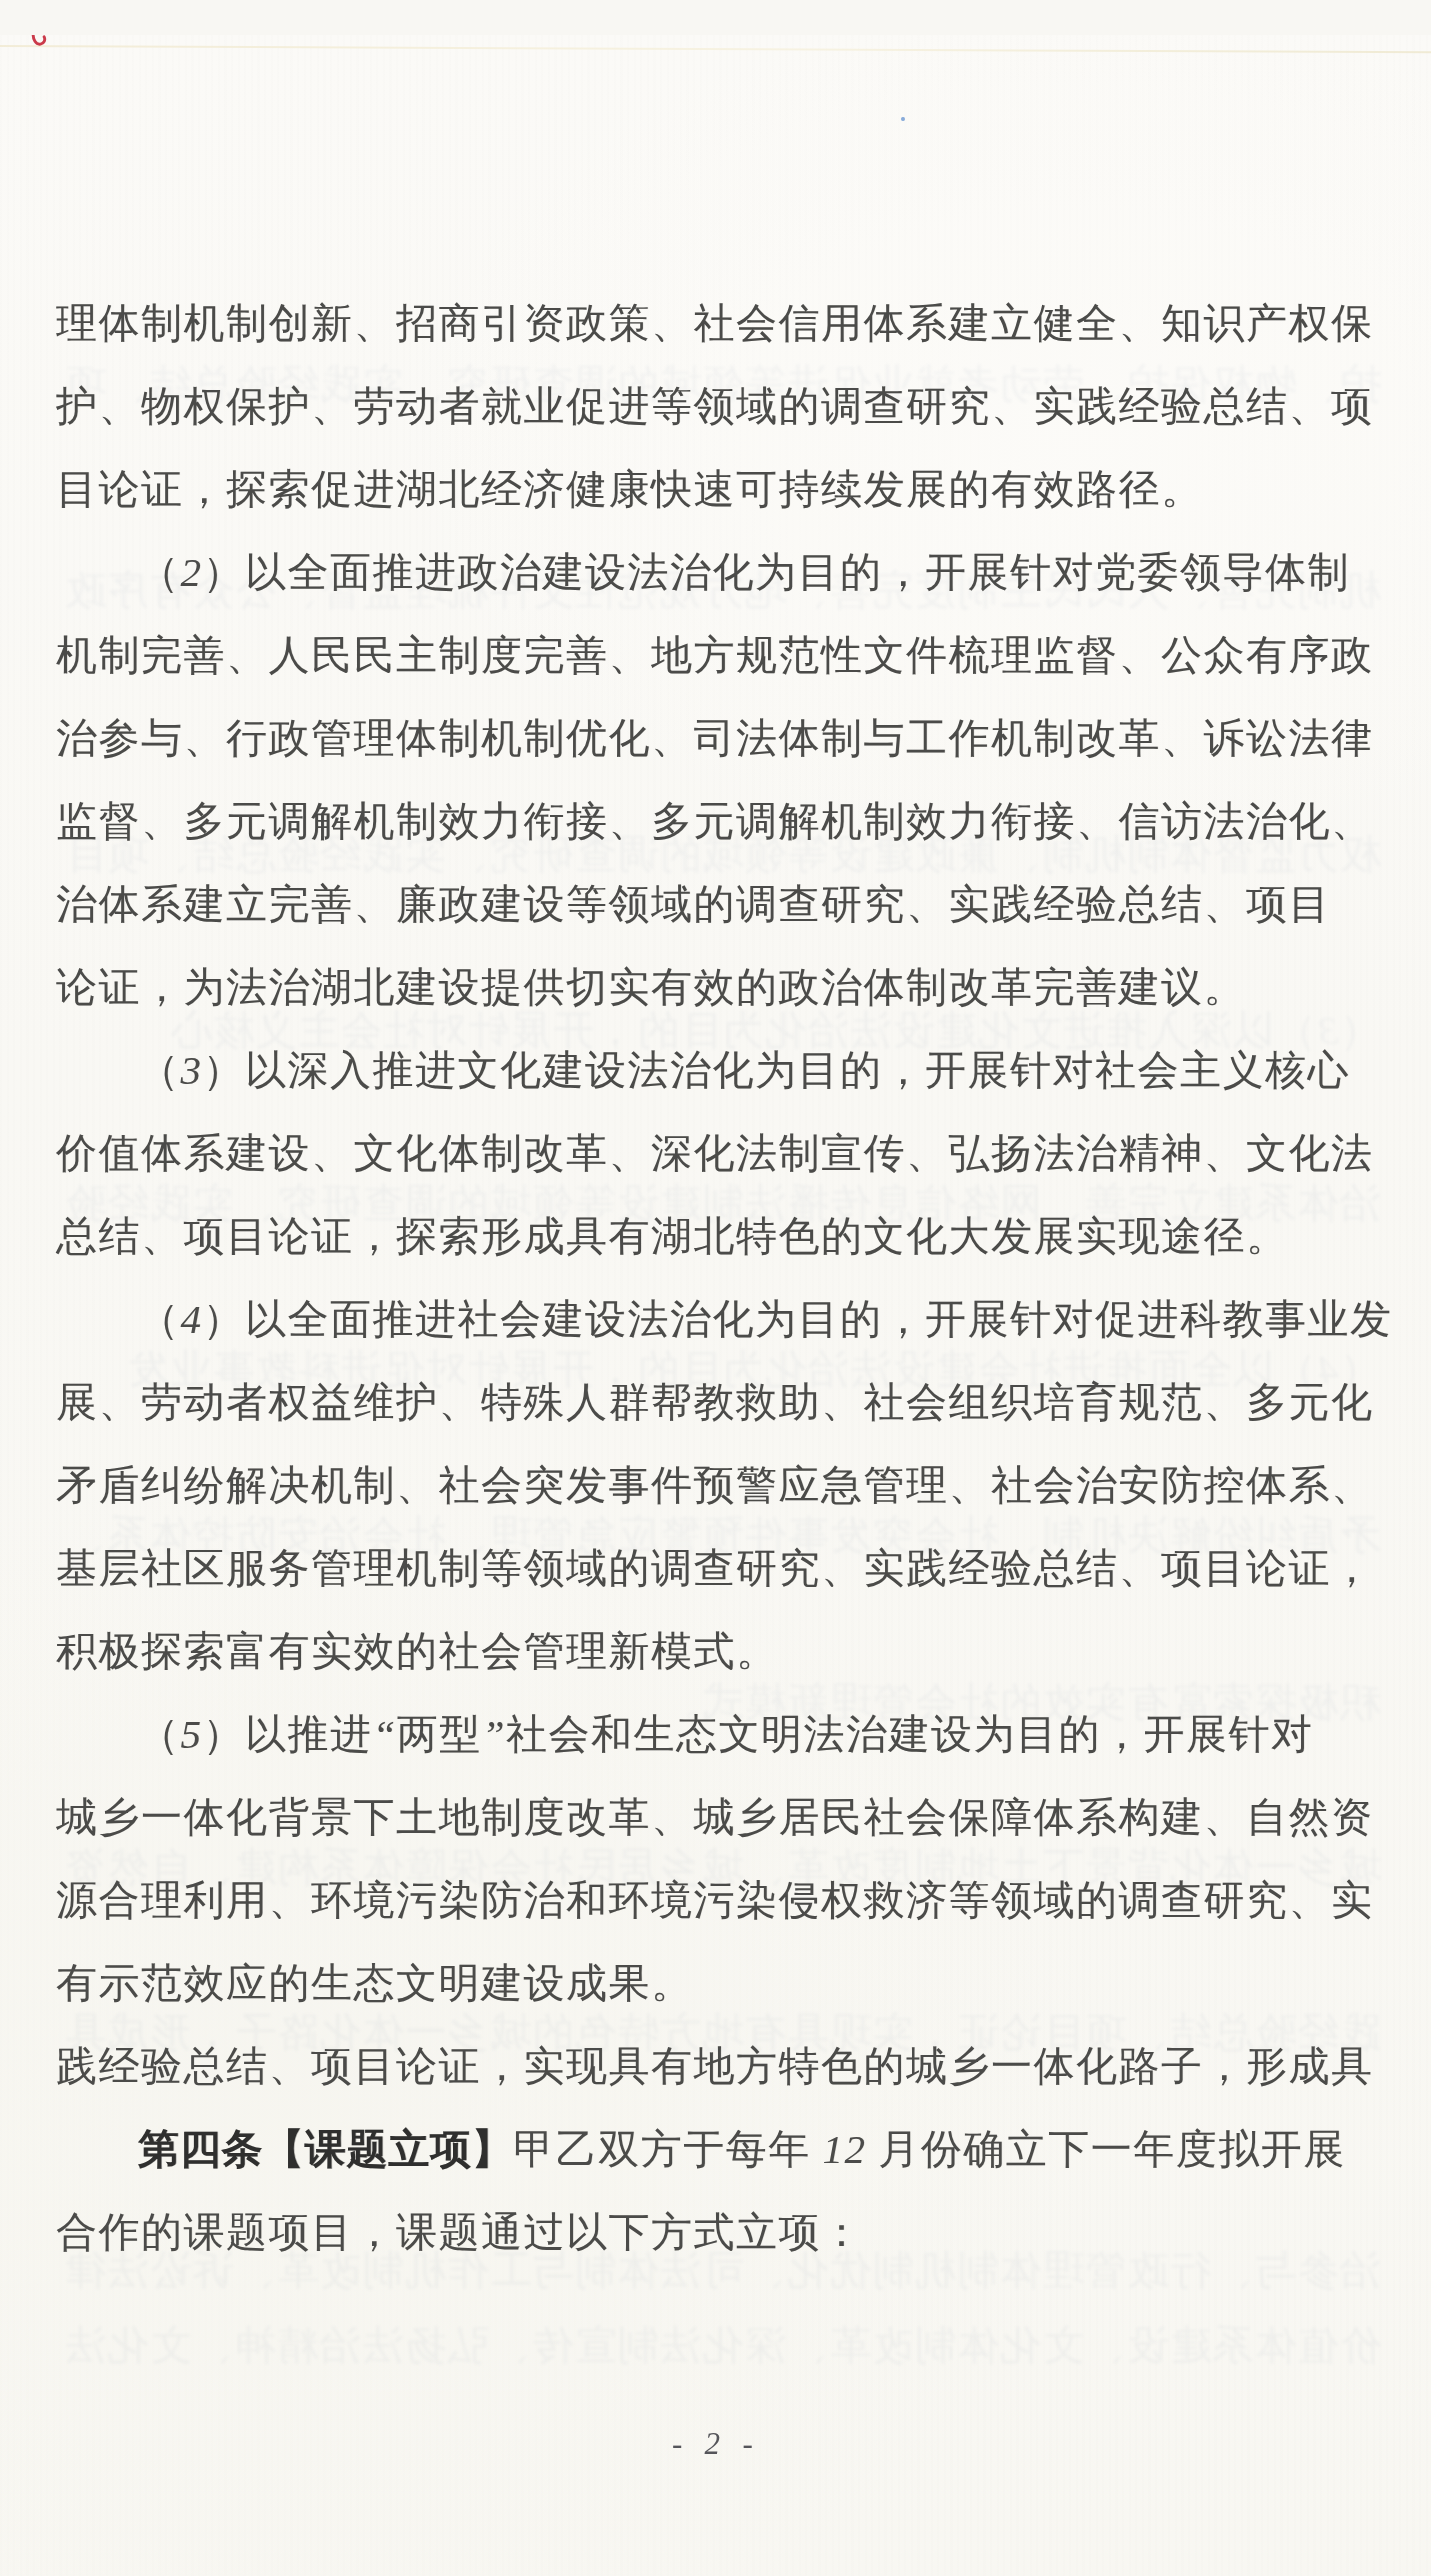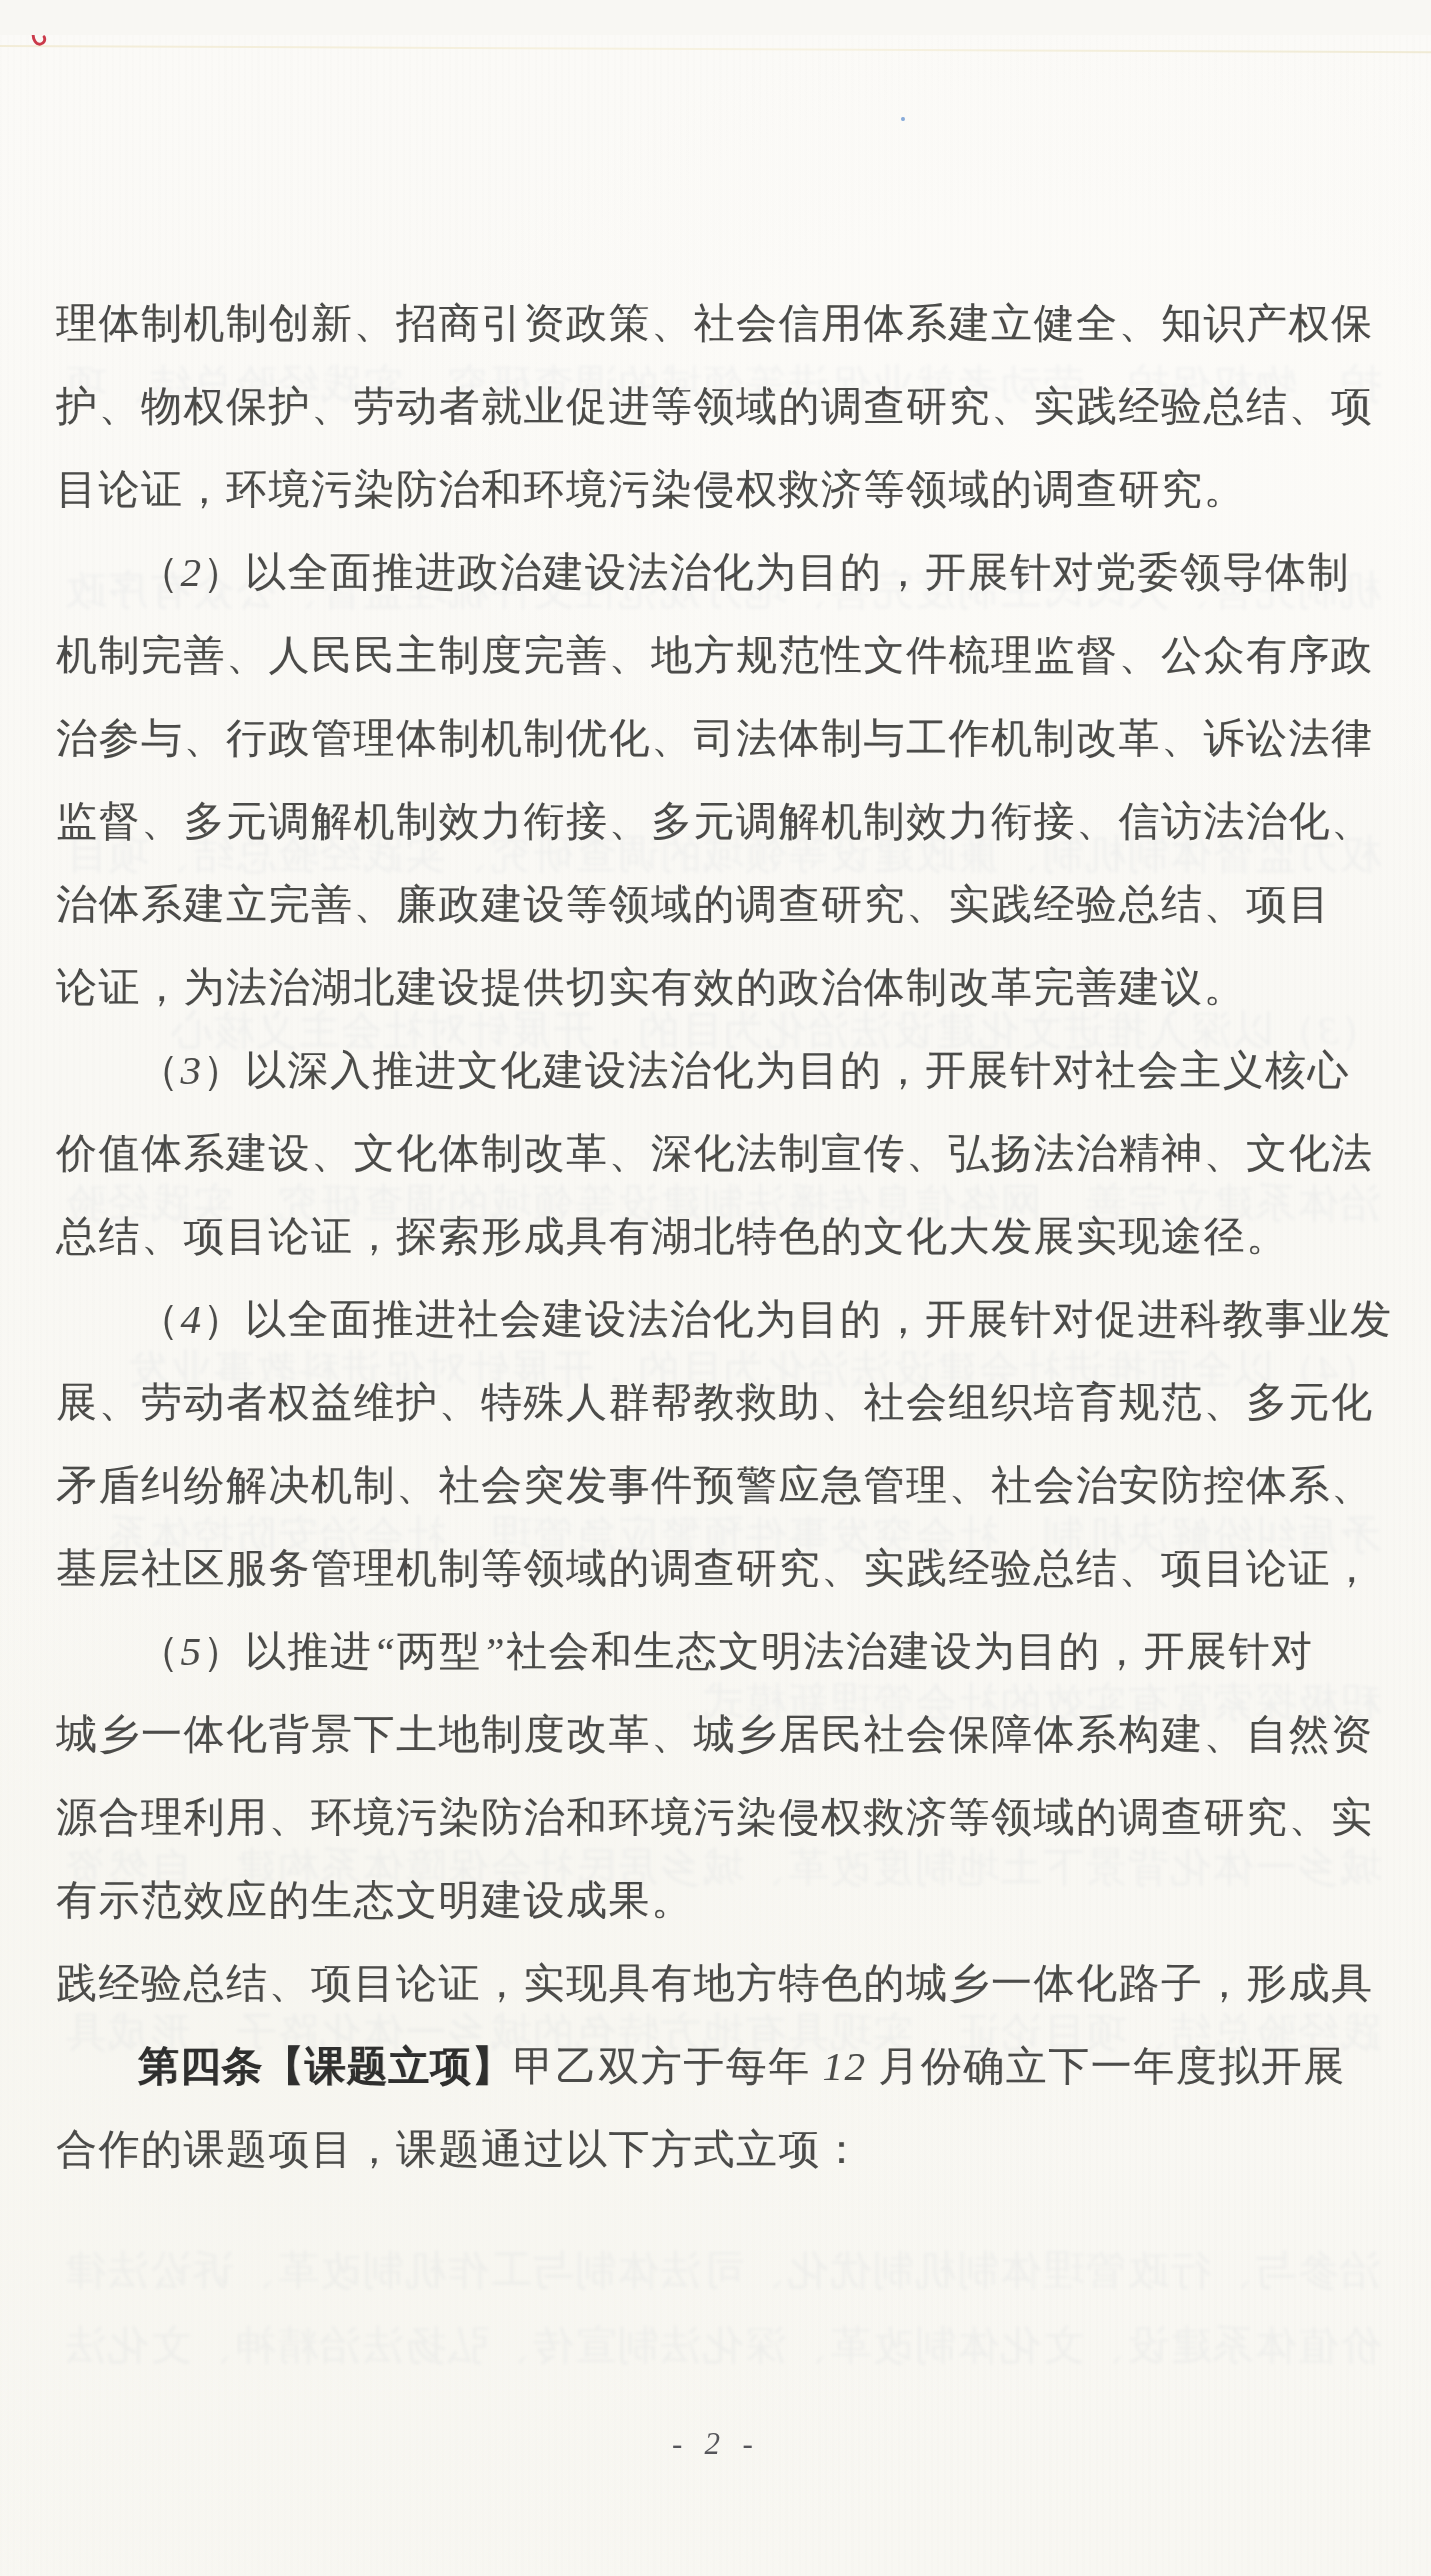--- a/index.html
+++ b/index.html
@@ -130,37 +130,38 @@
     <div class="gline" style="top:1791px">城乡一体化背景下土地制度改革、城乡居民社会保障体系构建、自然资</div>
     <div class="gline" style="top:1956px">践经验总结、项目论证，实现具有地方特色的城乡一体化路子，形成具</div>
     <div class="gline" style="top:2194px">治参与、行政管理体制机制优化、司法体制与工作机制改革、诉讼法律</div>
     <div class="gline" style="top:2269px">价值体系建设、文化体制改革、深化法制宣传、弘扬法治精神、文化法</div>
   </div>
 
   <main class="body-text">
 
     <div class="tline">理体制机制创新、招商引资政策、社会信用体系建立健全、知识产权保</div>
     <div class="tline">护、物权保护、劳动者就业促进等领域的调查研究、实践经验总结、项</div>
-    <div class="tline">目论证，环境污染防治和环境污染侵权救济等领域的调查研究。</div>
+    <div class="tline">目论证，探索促进湖北经济健康快速可持续发展的有效路径。</div>
 
     <div class="tline indent">（2）以全面推进政治建设法治化为目的，开展针对党委领导体制</div>
     <div class="tline">机制完善、人民民主制度完善、地方规范性文件梳理监督、公众有序政</div>
     <div class="tline">治参与、行政管理体制机制优化、司法体制与工作机制改革、诉讼法律</div>
     <div class="tline">监督、多元调解机制效力衔接、多元调解机制效力衔接、信访法治化、</div>
     <div class="tline">治体系建立完善、廉政建设等领域的调查研究、实践经验总结、项目</div>
     <div class="tline">论证，为法治湖北建设提供切实有效的政治体制改革完善建议。</div>
 
     <div class="tline indent">（3）以深入推进文化建设法治化为目的，开展针对社会主义核心</div>
     <div class="tline">价值体系建设、文化体制改革、深化法制宣传、弘扬法治精神、文化法</div>
     <div class="tline">总结、项目论证，探索形成具有湖北特色的文化大发展实现途径。</div>
 
     <div class="tline indent">（4）以全面推进社会建设法治化为目的，开展针对促进科教事业发</div>
     <div class="tline">展、劳动者权益维护、特殊人群帮教救助、社会组织培育规范、多元化</div>
     <div class="tline">矛盾纠纷解决机制、社会突发事件预警应急管理、社会治安防控体系、</div>
     <div class="tline">基层社区服务管理机制等领域的调查研究、实践经验总结、项目论证，</div>
+    <div class="tline">积极探索富有实效的社会管理新模式。</div>
 
     <div class="tline indent">（5）以推进“两型”社会和生态文明法治建设为目的，开展针对</div>
     <div class="tline">城乡一体化背景下土地制度改革、城乡居民社会保障体系构建、自然资</div>
     <div class="tline">源合理利用、环境污染防治和环境污染侵权救济等领域的调查研究、实</div>
     <div class="tline">有示范效应的生态文明建设成果。</div>
     <div class="tline">践经验总结、项目论证，实现具有地方特色的城乡一体化路子，形成具</div>
 
     <div class="tline indent">
       <span class="clause">第四条【课题立项】</span><span>甲乙双方于每年 12 月份确立下一年度拟开展</span>
     </div>

